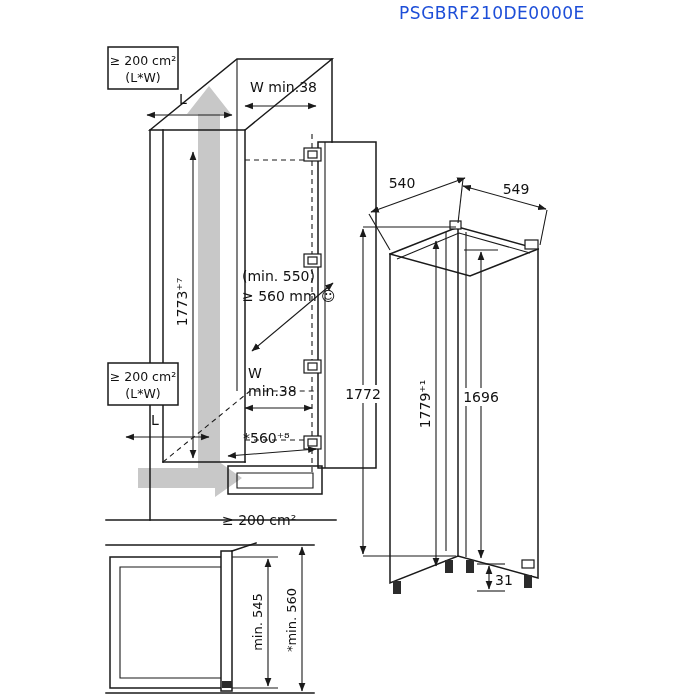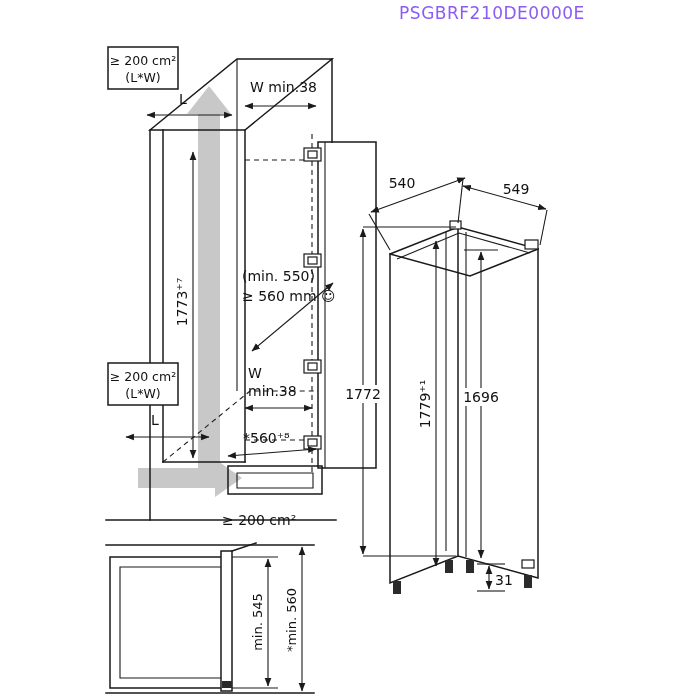--- a/index.html
+++ b/index.html
@@ -1,17 +1,17 @@
 <!DOCTYPE html>
 <html><head>
 <meta charset="utf-8">
 <style>
   html,body{margin:0;padding:0;background:#fff;}
   .page{position:relative;width:700px;height:700px;background:#fff;overflow:hidden;
-        font-family:"DejaVu Sans","Liberation Sans",sans-serif;color:#8b5cf6;}
+        font-family:"DejaVu Sans","Liberation Sans",sans-serif;color:#1d4ed8;}
   .title{position:absolute;left:347px;top:3px;width:290px;text-align:center;
          font-size:17px;letter-spacing:.5px;}
   svg text{font-family:"DejaVu Sans","Liberation Sans",sans-serif;fill:#111;}
   .t14{font-size:14px;}
   .t13{font-size:13px;}
   .t12{font-size:12.5px;}
   .ln{stroke:#1a1a1a;stroke-width:1.5;fill:none;stroke-linecap:square;}
   .lnf{stroke:#1a1a1a;stroke-width:1.5;fill:#fff;}
   .thin{stroke:#1a1a1a;stroke-width:1.1;fill:none;}
   .dash{stroke:#1a1a1a;stroke-width:1.1;fill:none;stroke-dasharray:5 4;}

